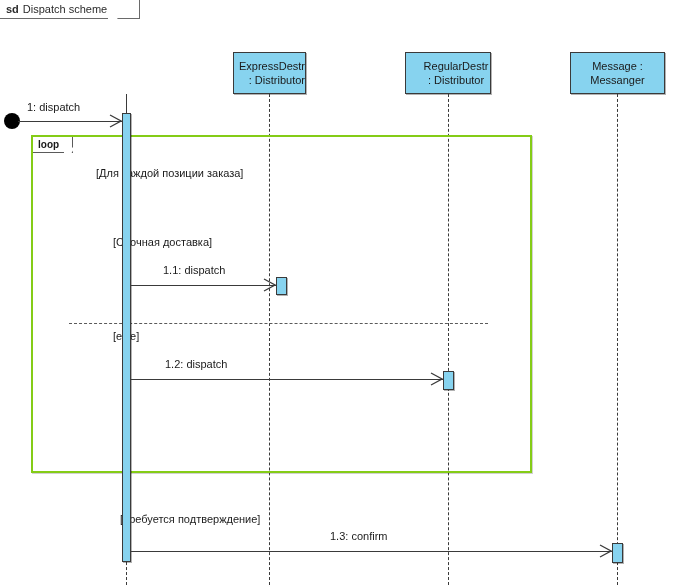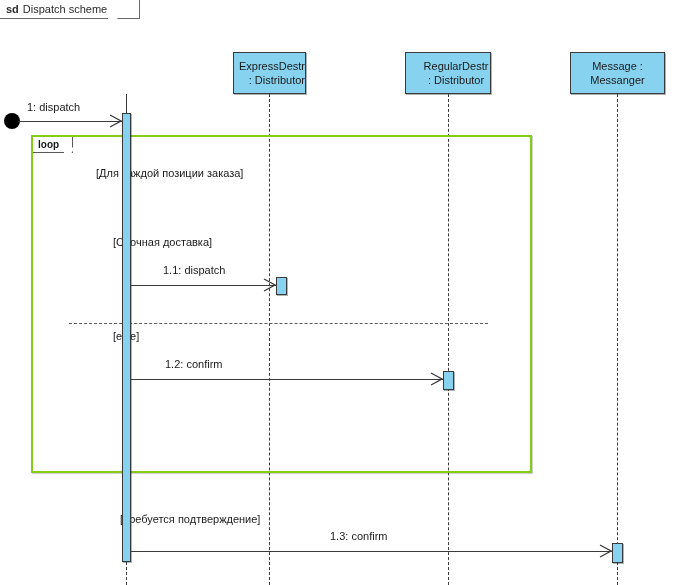--- a/index.html
+++ b/index.html
@@ -237,21 +237,21 @@
   <div class="msg-line" style="left:131px; top:285px; width:145px;"></div>
   <svg class="arrowhead" style="left:262px; top:278px;" viewBox="0 0 14 14">
     <path d="M 2 1 L 13 7 L 2 13" fill="none" stroke="#3a3a3a" stroke-width="1.2"></path>
   </svg>
   <div class="msg-label" style="left:163px; top:264px;">1.1: dispatch</div>
 
   <div class="msg-line" style="left:131px; top:379px; width:312px;"></div>
   <svg class="arrowhead" style="left:429px; top:372px;" viewBox="0 0 14 14">
     <path d="M 2 1 L 13 7 L 2 13" fill="none" stroke="#3a3a3a" stroke-width="1.2"></path>
   </svg>
-  <div class="msg-label" style="left:165px; top:358px;">1.2: confirm</div>
+  <div class="msg-label" style="left:165px; top:358px;">1.2: dispatch</div>
 
   <div class="msg-line" style="left:131px; top:551px; width:481px;"></div>
   <svg class="arrowhead" style="left:598px; top:544px;" viewBox="0 0 14 14">
     <path d="M 2 1 L 13 7 L 2 13" fill="none" stroke="#3a3a3a" stroke-width="1.2"></path>
   </svg>
   <div class="msg-label" style="left:330px; top:530px;">1.3: confirm</div>
 
 </div>
 
 </body></html>

